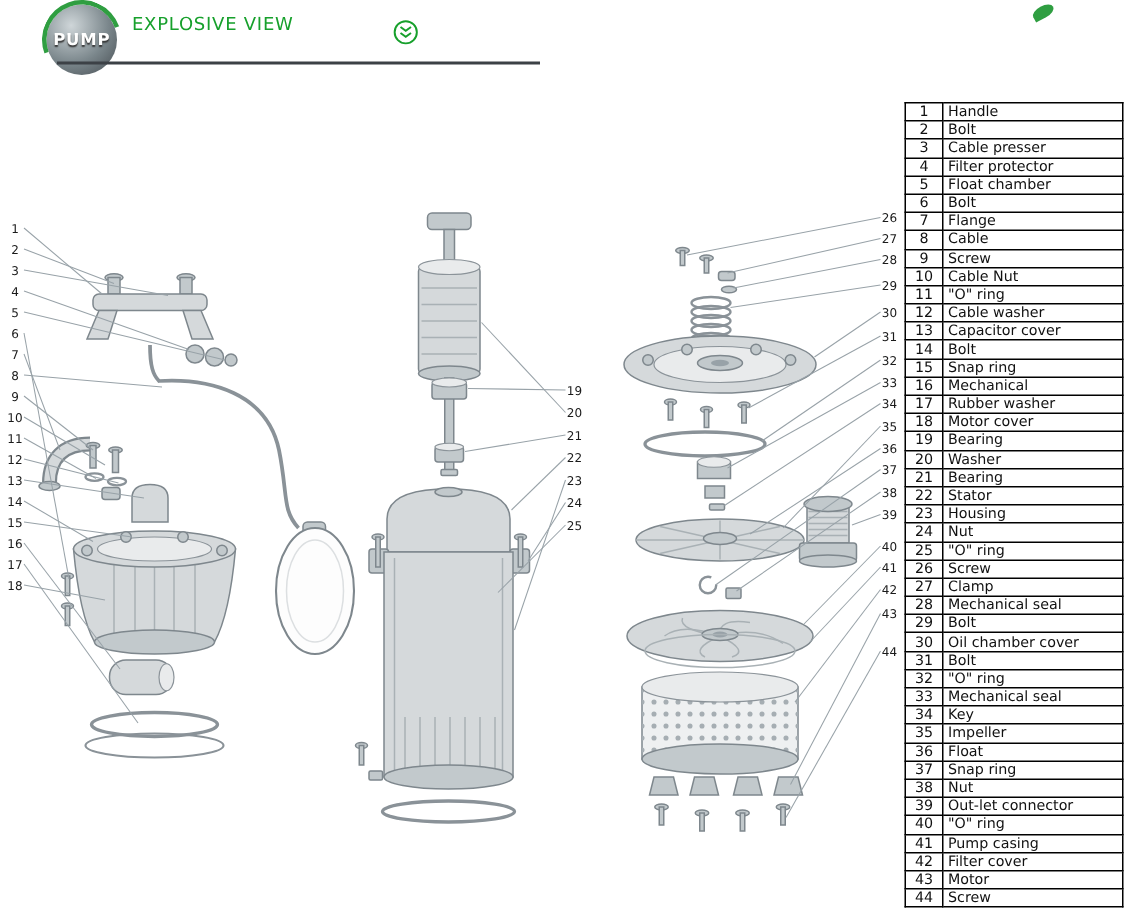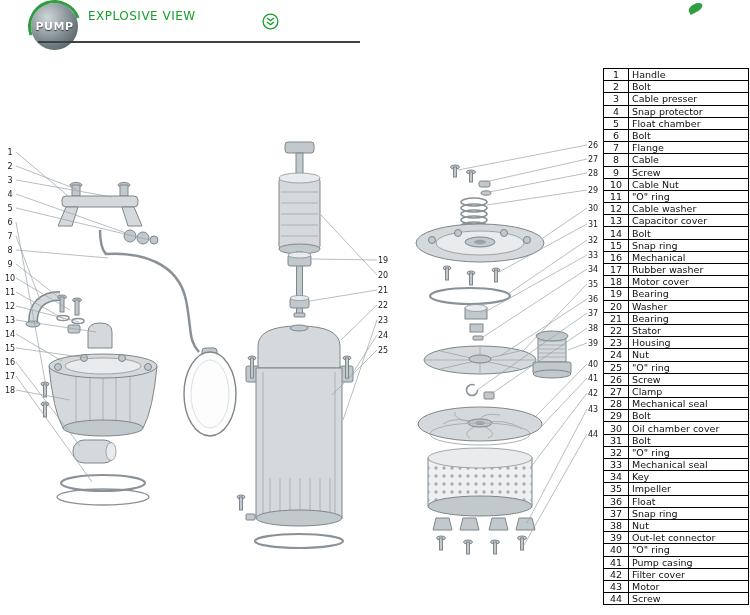--- a/index.html
+++ b/index.html
@@ -418,21 +418,21 @@
     <td class="pname">Bolt</td>
   </tr>
 
   <tr>
     <td class="num">3</td>
     <td class="pname">Cable presser</td>
   </tr>
 
   <tr>
     <td class="num">4</td>
-    <td class="pname">Snap protector</td>
+    <td class="pname">Filter protector</td>
   </tr>
 
   <tr>
     <td class="num">5</td>
     <td class="pname">Float chamber</td>
   </tr>
 
   <tr>
     <td class="num">6</td>
     <td class="pname">Bolt</td>

